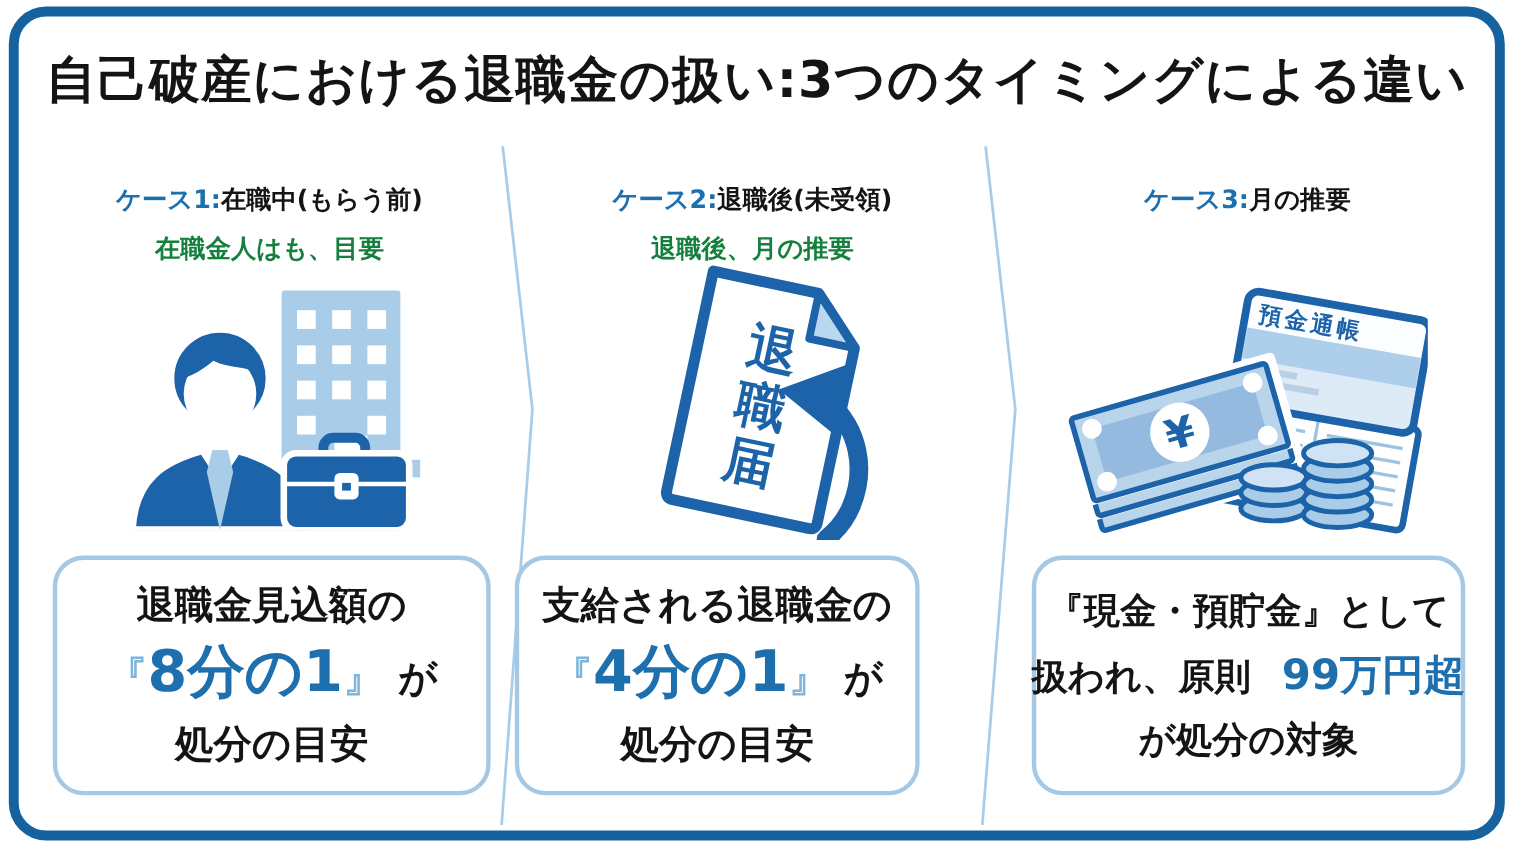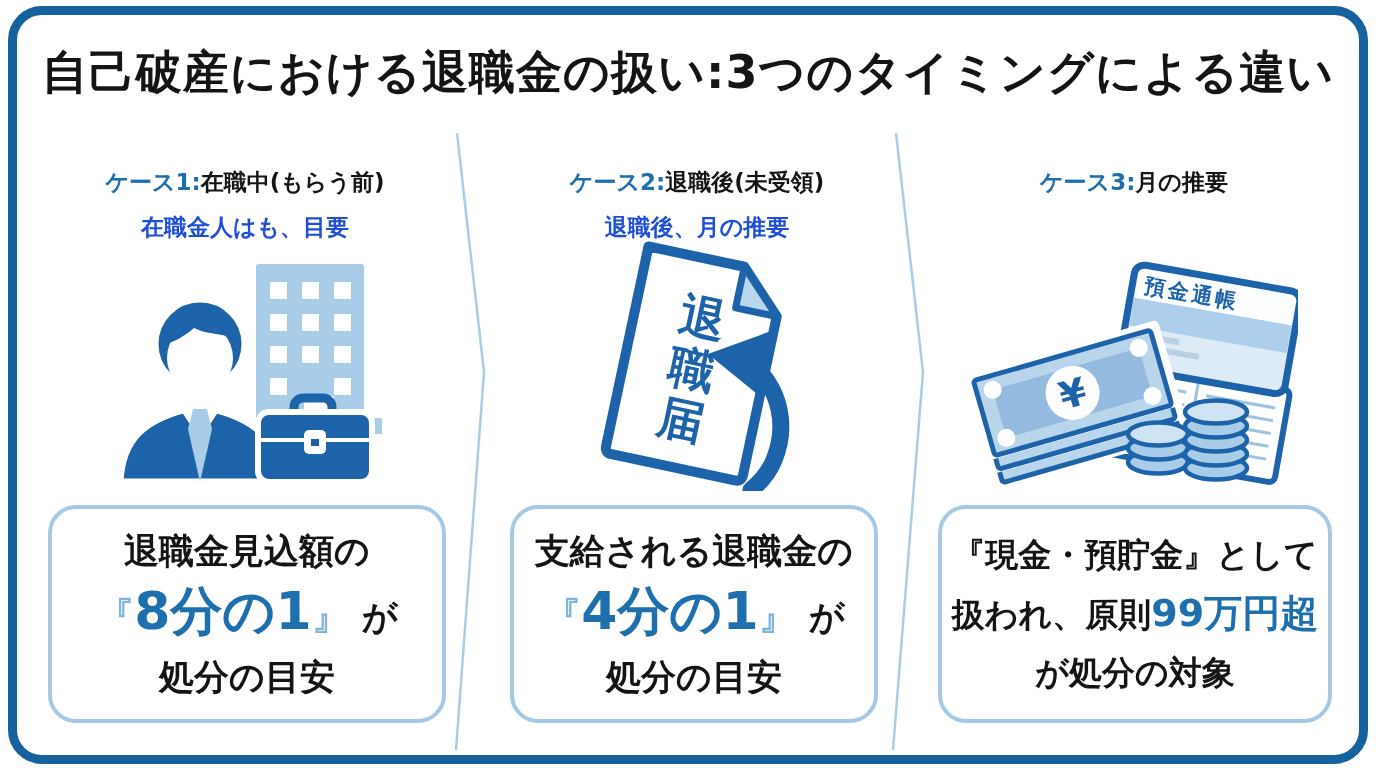--- a/index.html
+++ b/index.html
@@ -14,42 +14,42 @@
   .title{
     position:absolute;top:42px;left:0;width:100%;text-align:center;
     font-size:46px;font-weight:800;color:#141414;letter-spacing:1px;white-space:nowrap;
   }
   .dividers{position:absolute;left:0;top:0;width:1376px;height:768px;}
   .col-header{
     position:absolute;top:160px;text-align:center;font-size:23px;font-weight:700;
     line-height:45px;white-space:nowrap;color:#141414;
   }
   .col-header.c1{left:28px;width:434px;}
-  .col-header.c2{left:480px;width:434px;}
+  .col-header.c2{left:467px;width:434px;}
   .col-header.c3{left:912px;width:444px;}
   .case-label{color:#1e6fae;}
-  .subtitle{color:#1d4ed8;display:block;}
+  .subtitle{color:#15803d;display:block;}
   .icon-wrap{position:absolute;}
   .iw1{left:108px;top:252px;}
   .iw2{left:562px;top:236px;}
   .iw3{left:958px;top:258px;}
   .result-box{
     position:absolute;top:505px;height:218px;box-sizing:border-box;
     border:4px solid #a5c9e5;border-radius:28px;background:#ffffff;
     display:flex;flex-direction:column;align-items:center;justify-content:center;
     text-align:center;
   }
   .rb1{left:48px;width:398px;}
-  .rb2{left:510px;width:368px;}
+  .rb2{left:468px;width:368px;}
   .rb3{left:938px;width:394px;}
   .box-line{font-size:35px;font-weight:700;color:#141414;line-height:60px;white-space:nowrap;}
   .rb3 .box-line{font-size:33px;line-height:58px;}
   .bracket{color:#7fb5db;font-size:38px;}
   .highlight{color:#1e6fae;font-size:52px;}
-  .rb3 .highlight{font-size:38px;}
+  .rb3 .highlight{font-size:38px;padding-left:28px;}
 </style>
 </head>
 <body>
 
 <div class="canvas">
 
   <svg class="dividers" viewBox="0 0 1376 768">
     <polyline points="457,133 484,372 456,750" fill="none" stroke="#a9cde8" stroke-width="2.5"></polyline>
     <polyline points="896,133 923,372 893,750" fill="none" stroke="#a9cde8" stroke-width="2.5"></polyline>
   </svg>

